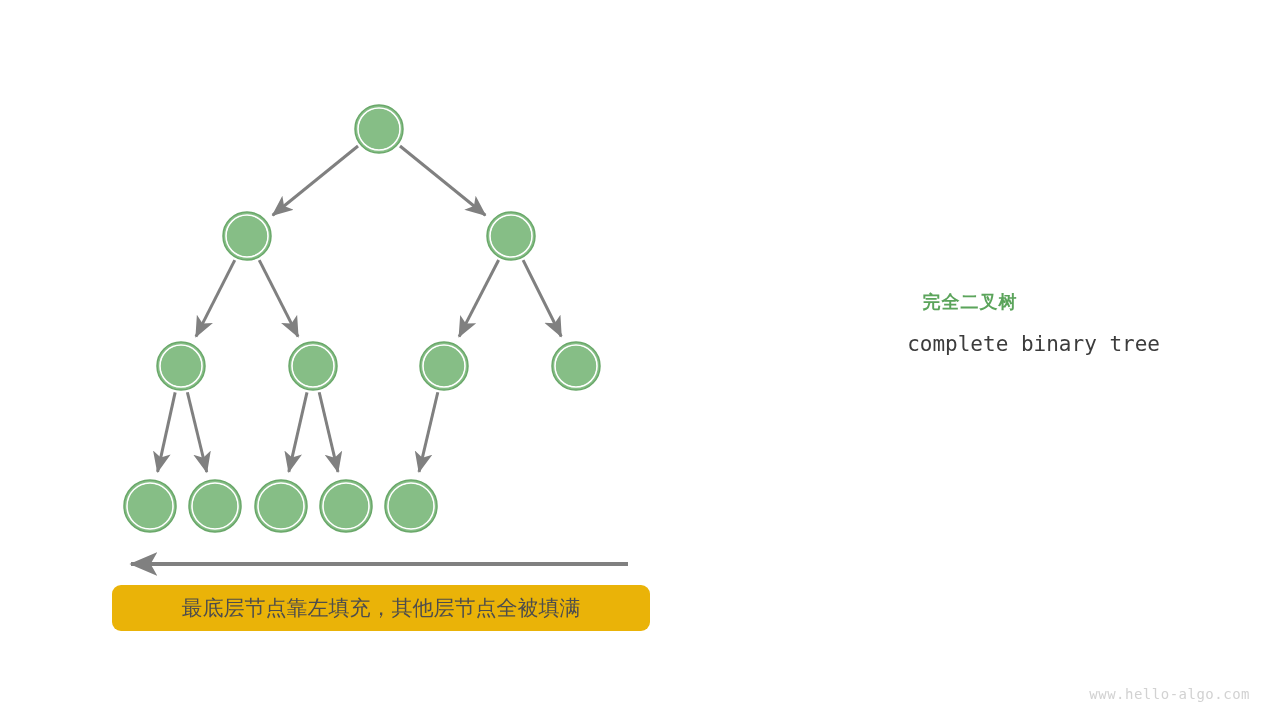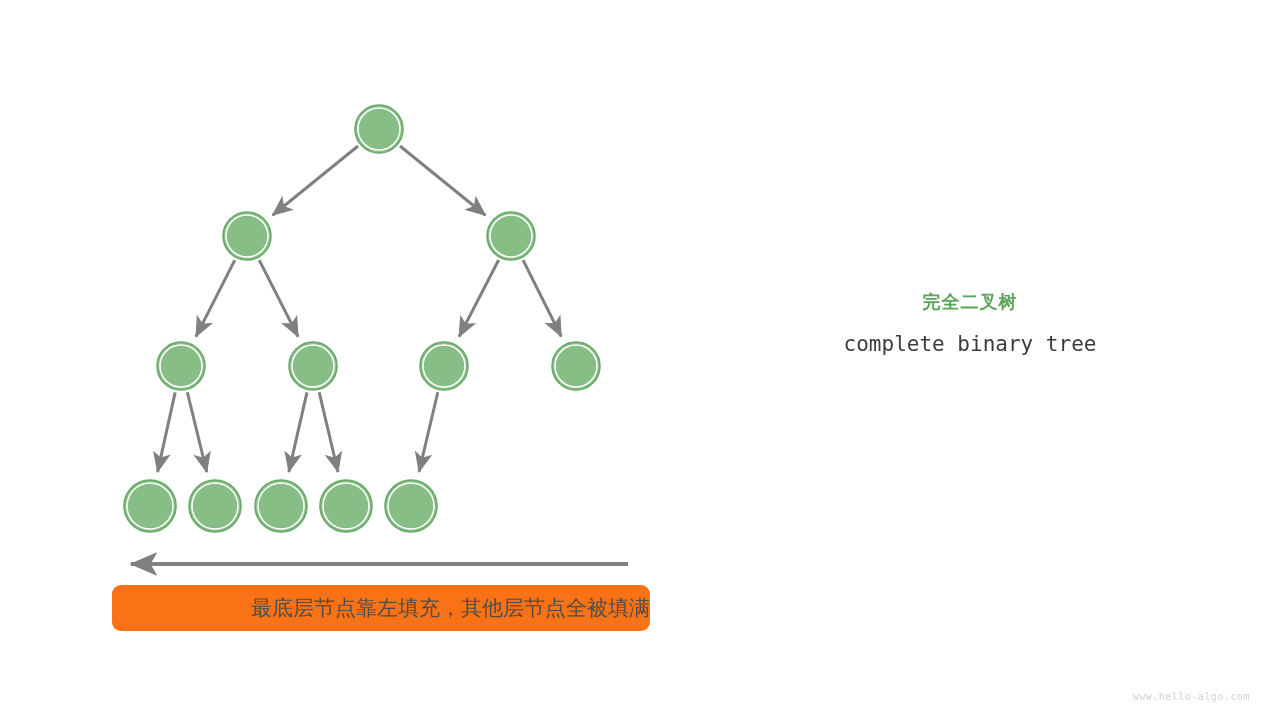--- a/index.html
+++ b/index.html
@@ -38,47 +38,48 @@
     line-height: 1.2;
     margin: 0;
   }
   .legend-subtitle {
     font-family: "DejaVu Sans Mono", monospace;
     font-size: 21px;
     color: #3c3c3c;
     letter-spacing: 0px;
     margin: 18px 0 0 0;
     white-space: pre;
+    text-align: right;
   }
 
   .caption-box {
     position: absolute;
     left: 112px;
     top: 585px;
     width: 538px;
     height: 46px;
-    background: #f97316;
+    background: #eab308;
     border-radius: 9px;
     display: flex;
     align-items: center;
-    justify-content: flex-end;
+    justify-content: center;
   }
   .caption-text {
     font-family: "Liberation Sans", sans-serif;
     font-size: 21px;
     color: #4d4d4d;
     white-space: nowrap;
   }
 
   .watermark {
     position: absolute;
     right: 30px;
     bottom: 18px;
     font-family: "DejaVu Sans Mono", monospace;
-    font-size: 10px;
+    font-size: 14px;
     color: #d2d2d2;
     letter-spacing: 0.5px;
   }
 </style>
 </head>
 <body>
 
 <svg id="canvas" viewBox="0 0 1280 720">
   <defs>
     <marker id="arrowhead" markerWidth="8" markerHeight="8" refX="6.6" refY="3.4" orient="auto" markerUnits="strokeWidth">

